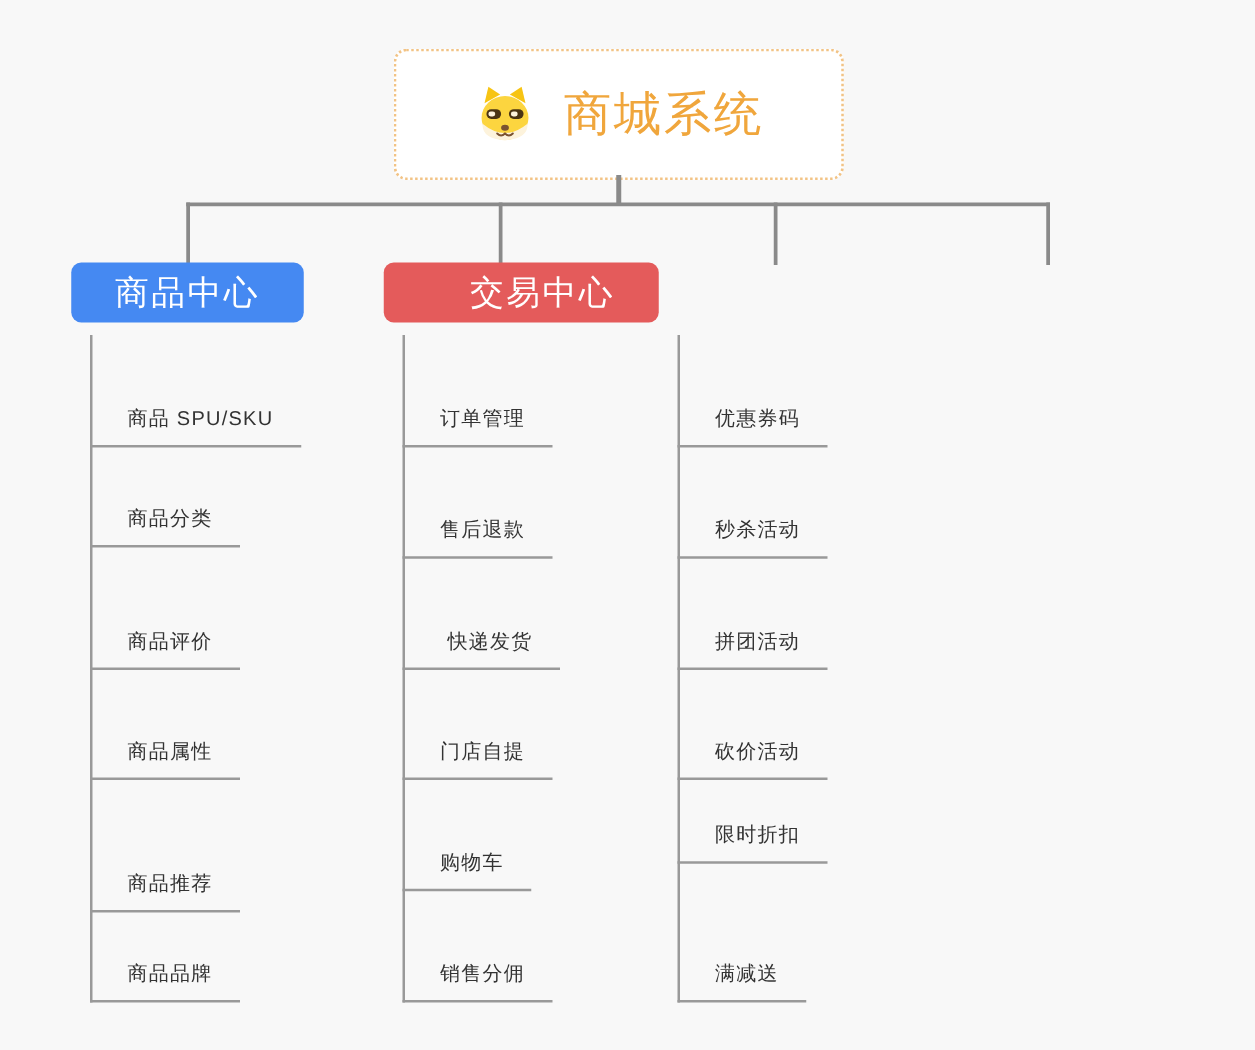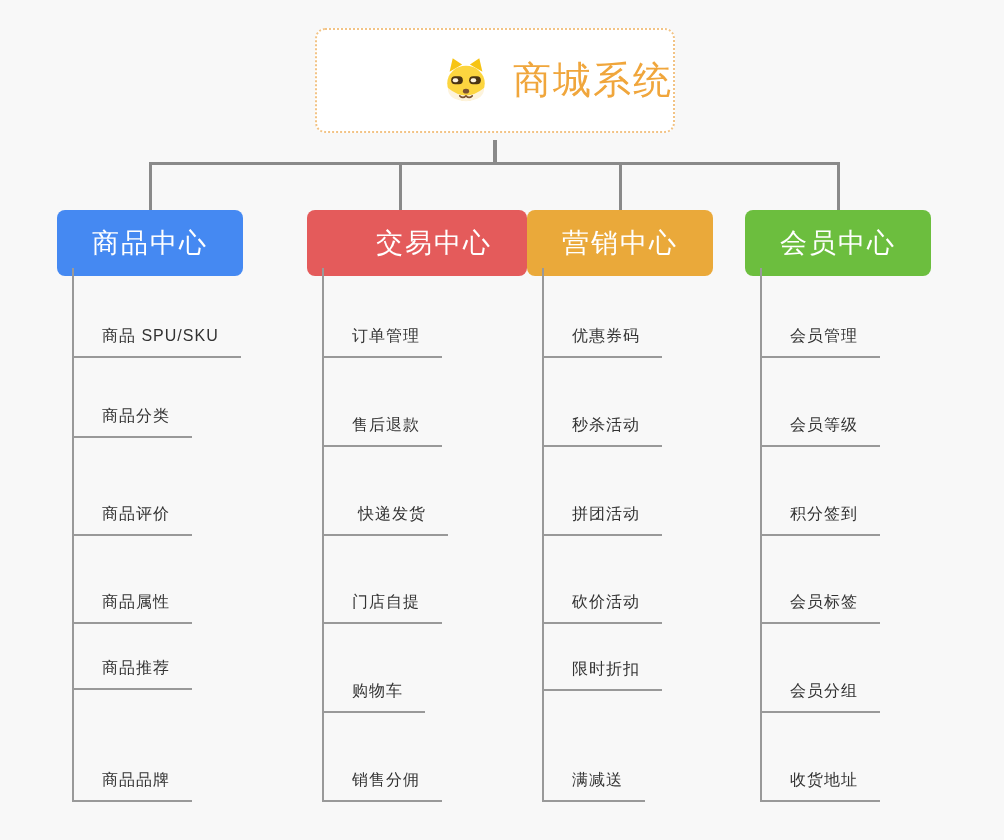--- a/index.html
+++ b/index.html
@@ -15,30 +15,30 @@
     width: 1004px;
     height: 840px;
     background: var(--page-bg, #f8f8f8);
     overflow: hidden;
   }
 
   
   .root-node {
     position: absolute;
     left: 315px;
-    top: 28px;
+    top: 39px;
     width: 360px;
     height: 105px;
     background: #ffffff;
     border: 2px dotted var(--root-border, #f2c385);
     border-radius: 10px;
     box-sizing: border-box;
     display: flex;
     align-items: center;
-    justify-content: flex-end;
+    justify-content: center;
     gap: 22px;
     cursor: pointer;
   }
   .root-title {
     font-size: 38px;
     font-weight: 500;
     letter-spacing: 2px;
     color: var(--root-title, #f0a63c);
     white-space: nowrap;
   }
@@ -71,21 +71,21 @@
   .b0 { left: 57px; }
   .b1 { left: 307px; }
   .b2 { left: 527px; }
   .b3 { left: 745px; }
 
   .cat {
     position: absolute;
     left: 0;
     top: 0;
     width: 186px;
-    height: 66px;
+    height: 48px;
     border-radius: 8px;
     color: var(--node-text, #ffffff);
     font-size: 27px;
     letter-spacing: 2px;
     display: flex;
     align-items: center;
     justify-content: center;
     white-space: nowrap;
     cursor: pointer;
   }
@@ -144,57 +144,44 @@
   <div class="connector drop d3"></div>
 
   <div class="branch b0">
     <div class="cat" style="background: rgb(69, 137, 242);">商品中心</div>
     <div class="trunk"></div>
     <div class="leaves">
         <div class="leaf" style="top: 104px;">商品 SPU/SKU</div>
         <div class="leaf" style="top: 184px;">商品分类</div>
         <div class="leaf" style="top: 282px;">商品评价</div>
         <div class="leaf" style="top: 370px;">商品属性</div>
-        <div class="leaf" style="top: 436px; text-align: center;">商品推荐</div>
+        <div class="leaf" style="top: 476px; text-align: center;">商品推荐</div>
         <div class="leaf" style="top: 548px;">商品品牌</div>
       </div>
   </div>
 
   <div class="branch b1">
     <div class="cat" style="background: rgb(228, 91, 91); padding-left: 34px;">交易中心</div>
     <div class="trunk"></div>
     <div class="leaves">
         <div class="leaf" style="top: 104px;">订单管理</div>
         <div class="leaf" style="top: 193px; font-family: Liberation Serif, serif;">售后退款</div>
         <div class="leaf" style="top: 282px; padding-left: 36px;">快递发货</div>
         <div class="leaf" style="top: 370px;">门店自提</div>
         <div class="leaf" style="top: 459px;">购物车</div>
         <div class="leaf" style="top: 548px; text-align: center;">销售分佣</div>
       </div>
   </div>
 
   <div class="branch b2">
-    <div class="cat" style="background: rgb(234, 169, 58);">营销中心</div>
     <div class="trunk"></div>
     <div class="leaves">
         <div class="leaf" style="top: 104px;">优惠券码</div>
         <div class="leaf" style="top: 193px;">秒杀活动</div>
         <div class="leaf" style="top: 282px;">拼团活动</div>
         <div class="leaf" style="top: 370px;">砍价活动</div>
         <div class="leaf" style="top: 437px;">限时折扣</div>
         <div class="leaf" style="top: 548px;">满减送</div>
       </div>
   </div>
 
-  <div class="branch b3">
-    <div class="cat" style="background: rgb(108, 190, 62);">会员中心</div>
-    <div class="trunk"></div>
-    <div class="leaves">
-        <div class="leaf" style="top: 104px;">会员管理</div>
-        <div class="leaf" style="top: 193px;">会员等级</div>
-        <div class="leaf" style="top: 282px;">积分签到</div>
-        <div class="leaf" style="top: 370px;">会员标签</div>
-        <div class="leaf" style="top: 459px;">会员分组</div>
-        <div class="leaf" style="top: 548px;">收货地址</div>
-      </div>
-  </div>
 
 </div>
 
 </body></html>

